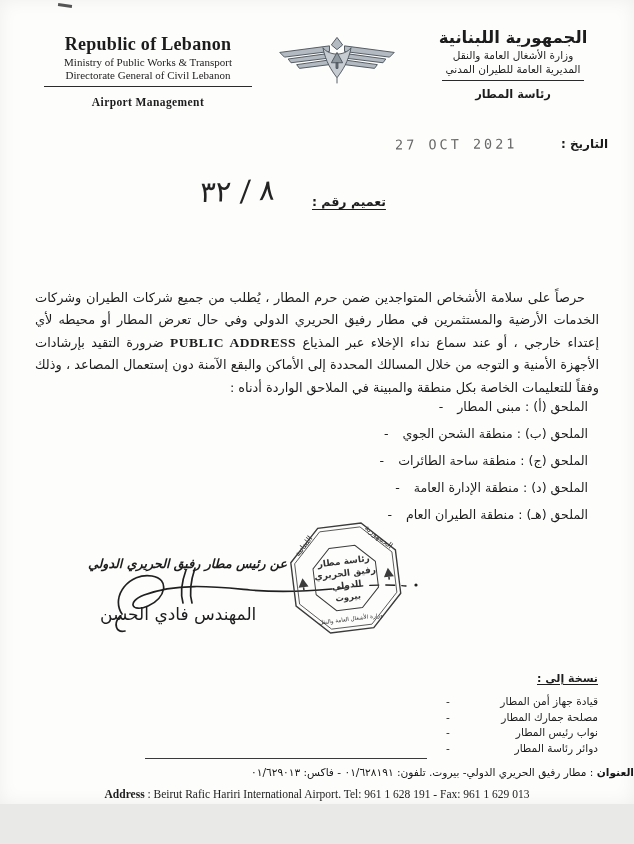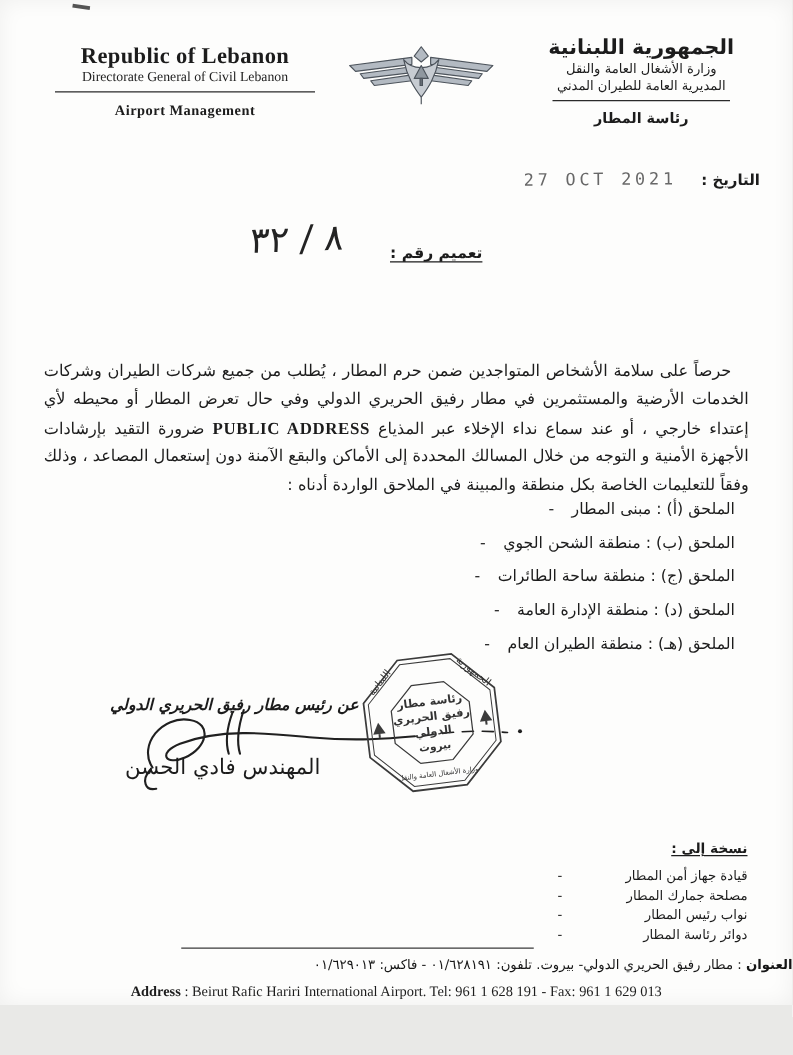--- a/index.html
+++ b/index.html
@@ -22,21 +22,21 @@
 
   .hdr-ar{right:26px; top:28px; width:190px; text-align:center;}
   .hdr-ar .t{font-size:16.5px; font-weight:bold;}
   .hdr-ar .s{font-size:10.5px; margin-top:2px;}
   .hdr-ar .rule{border-top:1.4px solid #2a2a2a; margin:5px 24px 0 24px;}
   .hdr-ar .d{font-size:11.5px; font-weight:bold; margin-top:6px;}
 
   .emblem{left:276px; top:30px;}
 
   
-  .date-row{right:26px; top:136px; display:flex; align-items:center; gap:20px;}
+  .date-row{right:26px; top:136px; display:flex; align-items:center; gap:44px;}
   .date-stamp{
     font-family:"DejaVu Sans Mono", monospace; font-size:13.5px; color:#585858;
     letter-spacing:3px; opacity:.9; transform:rotate(-.5deg);
   }
   .date-label{font-size:12px; font-weight:bold;}
 
   
   .circ-label{left:312px; top:194px; font-size:12.5px; font-weight:bold;
     text-decoration:underline; text-underline-offset:3px;}
   .circ-no{left:200px; top:174px; font-size:29px; color:#232323;
@@ -86,20 +86,21 @@
 </style>
 </head>
 <body>
 
 <div class="page">
 
   <div class="abs artifact-a"></div>
 
   <div class="abs hdr-en serif">
     <div class="t">Republic of Lebanon</div>
+    <div class="s">Ministry of Public Works &amp; Transport</div>
     <div class="s">Directorate General of Civil Lebanon</div>
     <div class="rule"></div>
     <div class="d">Airport Management</div>
   </div>
 
   <div class="abs emblem">
     <svg width="122" height="58" viewBox="0 0 130 58">
       <g fill="#b3bac2" stroke="#4d545c" stroke-width="1" stroke-linejoin="round">
         <path d="M4,22 L57,15 L57,21 L9,27 Z"></path>
         <path d="M13,29 L57,23 L57,28 L16,33 Z"></path>

